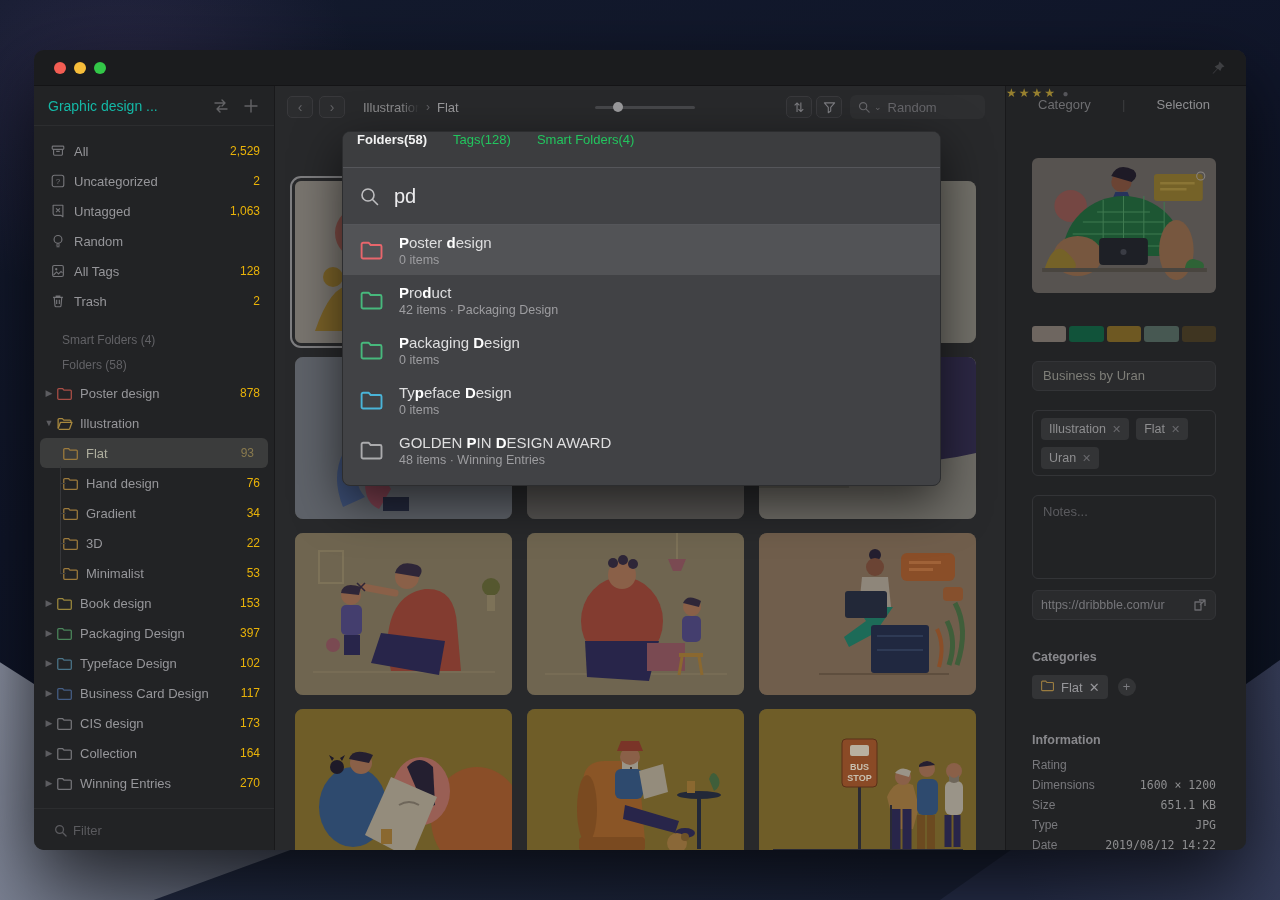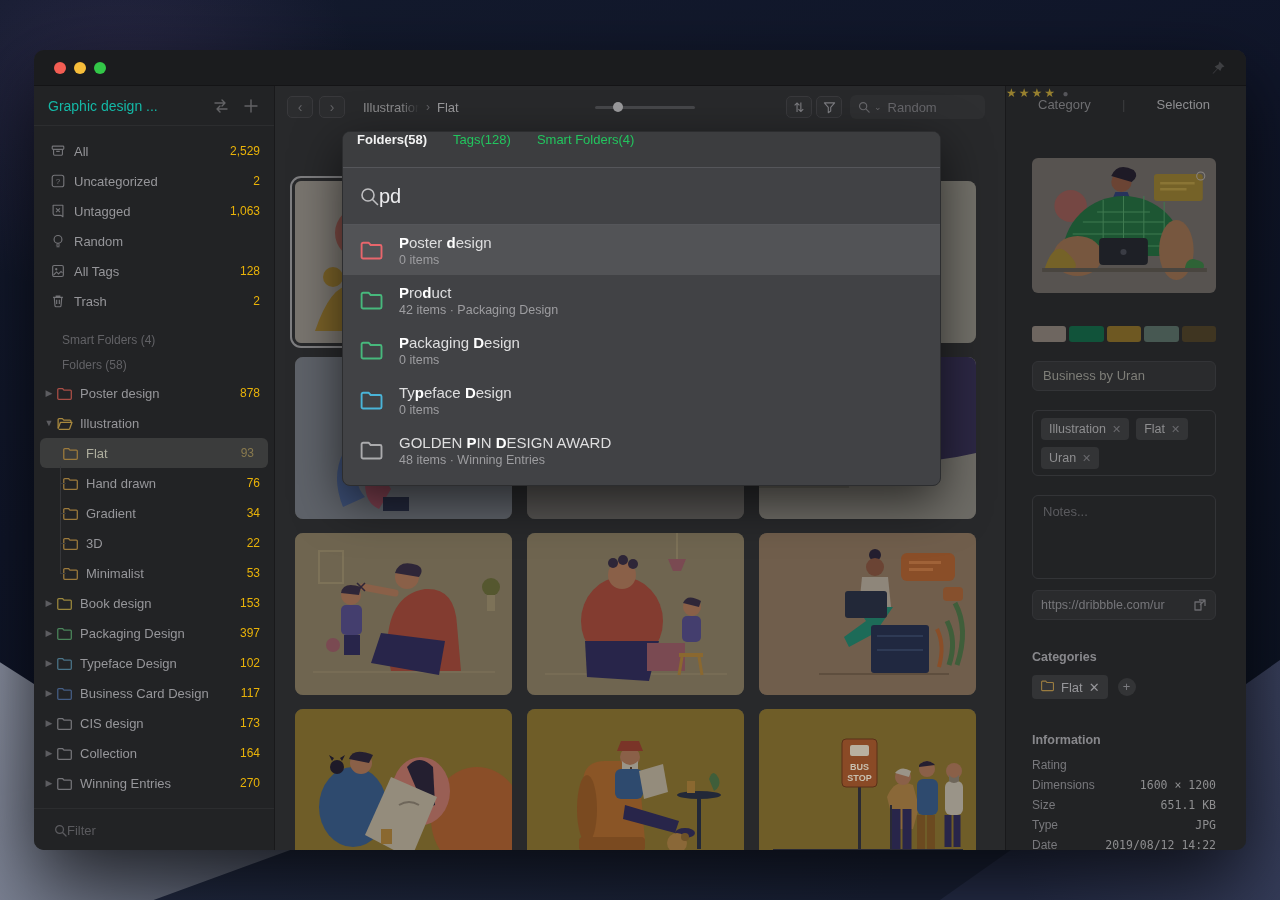--- a/index.html
+++ b/index.html
@@ -64,21 +64,21 @@
   .tree-row.lvl1::after { content:""; position:absolute; left:26px; top:15px; width:6px;
     height:1px; background:#36373a; }
   .tree-row.selected { background:#3b3c3c; border-radius:6px; margin:0 6px;
     padding-left:22px; }
   .tree-row.selected .row-label { color:#aeae9e; }
   .tree-row.selected .row-count { color:#897a4e; }
   .tree-row.selected::before, .tree-row.selected::after { display:none; }
   .sidebar-filter { position:absolute; left:0; right:0; bottom:0; height:42px;
     border-top:1px solid #2c2d2f; }
   .filter-box { margin:9px 12px; height:24px; display:flex; align-items:center;
-    border-radius:5px; padding:0 8px; color:#5a5a5e; font-size:13px; }
+    border-radius:5px; padding:0 8px; color:#5a5a5e; font-size:13px; gap:6px; }
   .filter-box svg { width:13px; height:13px; }
 
   
   .content { position:absolute; left:241px; top:36px; bottom:0; width:730px; }
   .toolbar { position:absolute; left:0; right:0; top:0; height:42px; display:flex;
     align-items:center; padding:0 12px; }
   .nav-btn { width:26px; height:22px; border:1px solid #39393c; background:#2c2d2f;
     border-radius:5px; color:#636366; font-size:14px; line-height:20px; text-align:center;
     margin-right:6px; flex:none; }
   .crumb { display:flex; align-items:center; margin-left:12px; font-size:13px; color:#8a8a8c; }
@@ -152,21 +152,21 @@
 
   
   .popup { position:absolute; left:308px; top:81px; width:599px; background:#414245;
     border:1px solid #2c2d2f; border-radius:8px; z-index:40;
     box-shadow:0 16px 48px rgba(0,0,0,.6); overflow:hidden; }
   .pp-tabs { height:36px; background:#3c3d3f; border-bottom:1px solid #55565a;
     display:flex; align-items:flex-start; padding:0 14px; gap:26px; font-size:13px; }
   .pp-tab { color:#22c55e; }
   .pp-tab.active { color:#f2f2f2; font-weight:700; }
   .pp-search { height:57px; border-bottom:1px solid #55565a; display:flex; align-items:center;
-    padding:0 17px; }
+    padding:0 17px; gap:15px; }
   .pp-search svg { width:19px; height:19px; color:#bebec0; flex:none; }
   .pp-query { color:#ececee; font-size:20px; }
   .pp-results { padding-bottom:10px; }
   .pp-row { height:50px; display:flex; align-items:center; padding:0 16px; gap:15px; }
   .pp-row.selected { background:#525356; }
   .pp-ic { width:25px; height:22px; flex:none; }
   .pp-txt { flex:1; min-width:0; }
   .pp-title { font-size:15px; color:#dededf; line-height:19px; white-space:nowrap; }
   .pp-title b { color:#ffffff; font-weight:700; }
   .pp-meta { font-size:12.5px; color:#9d9da0; line-height:16px; }
@@ -278,21 +278,21 @@
           <span class="fold-ic"><svg width="17" height="15" viewBox="0 0 24 21">
               <path d="M2.5 17.3V4.9a1.4 1.4 0 0 1 1.4-1.4h5.3l2 2.2h9a1.4 1.4 0 0 1 1.4 1.4v10.2a1.4 1.4 0 0 1-1.4 1.4H3.9a1.4 1.4 0 0 1-1.4-1.4Z" fill="none" stroke="#9c7a3c" stroke-width="1.8" stroke-linejoin="round"></path>
             </svg></span>
           <span class="row-label">Flat</span>
           <span class="row-count">93</span>
         </div>
         <div class="tree-row lvl1">
           <span class="fold-ic"><svg width="17" height="15" viewBox="0 0 24 21">
               <path d="M2.5 17.3V4.9a1.4 1.4 0 0 1 1.4-1.4h5.3l2 2.2h9a1.4 1.4 0 0 1 1.4 1.4v10.2a1.4 1.4 0 0 1-1.4 1.4H3.9a1.4 1.4 0 0 1-1.4-1.4Z" fill="none" stroke="#9c7a3c" stroke-width="1.8" stroke-linejoin="round"></path>
             </svg></span>
-          <span class="row-label">Hand drawn</span>
+          <span class="row-label">Hand design</span>
           <span class="row-count">76</span>
         </div>
         <div class="tree-row lvl1">
           <span class="fold-ic"><svg width="17" height="15" viewBox="0 0 24 21">
               <path d="M2.5 17.3V4.9a1.4 1.4 0 0 1 1.4-1.4h5.3l2 2.2h9a1.4 1.4 0 0 1 1.4 1.4v10.2a1.4 1.4 0 0 1-1.4 1.4H3.9a1.4 1.4 0 0 1-1.4-1.4Z" fill="none" stroke="#9c7a3c" stroke-width="1.8" stroke-linejoin="round"></path>
             </svg></span>
           <span class="row-label">Gradient</span>
           <span class="row-count">34</span>
         </div>
         <div class="tree-row lvl1">

